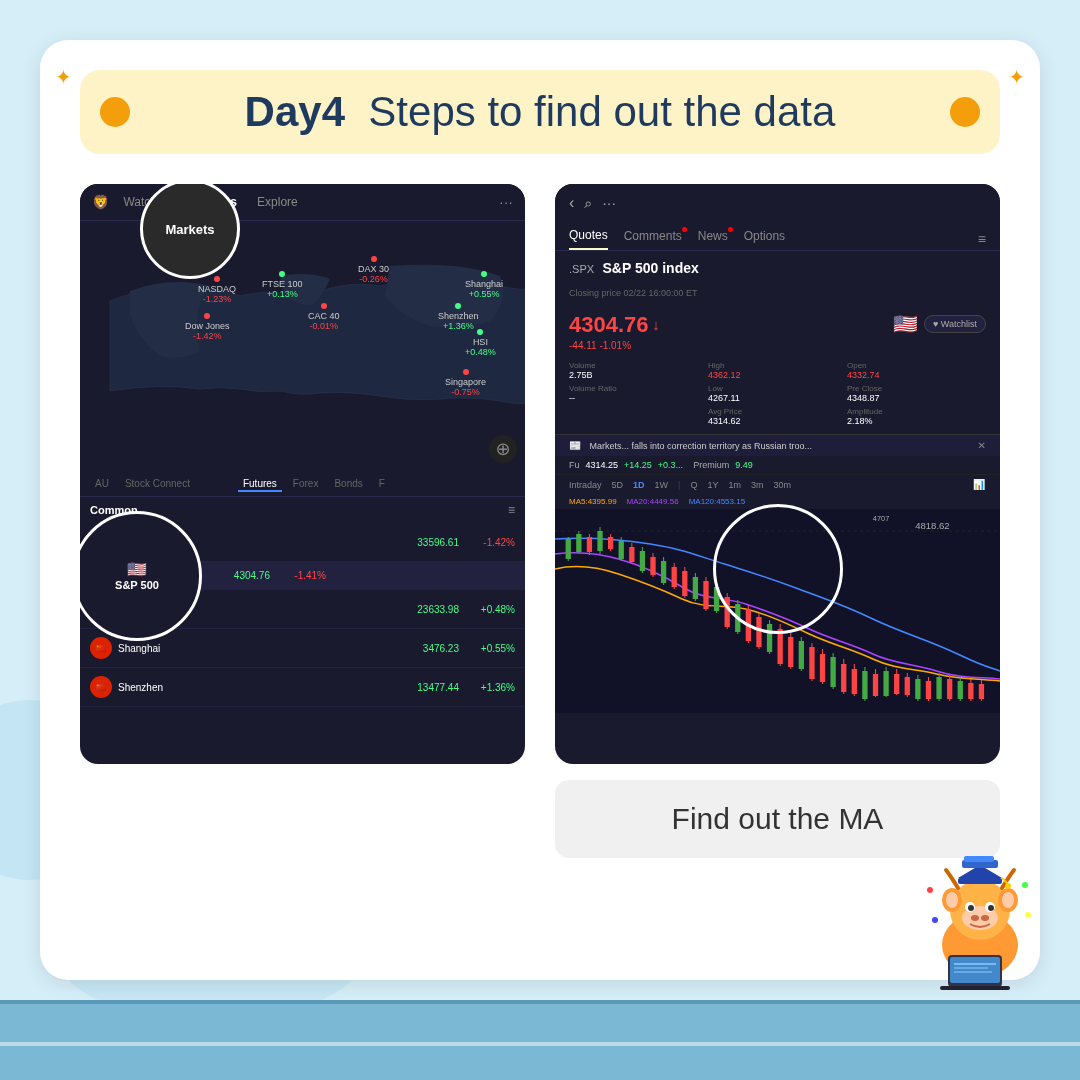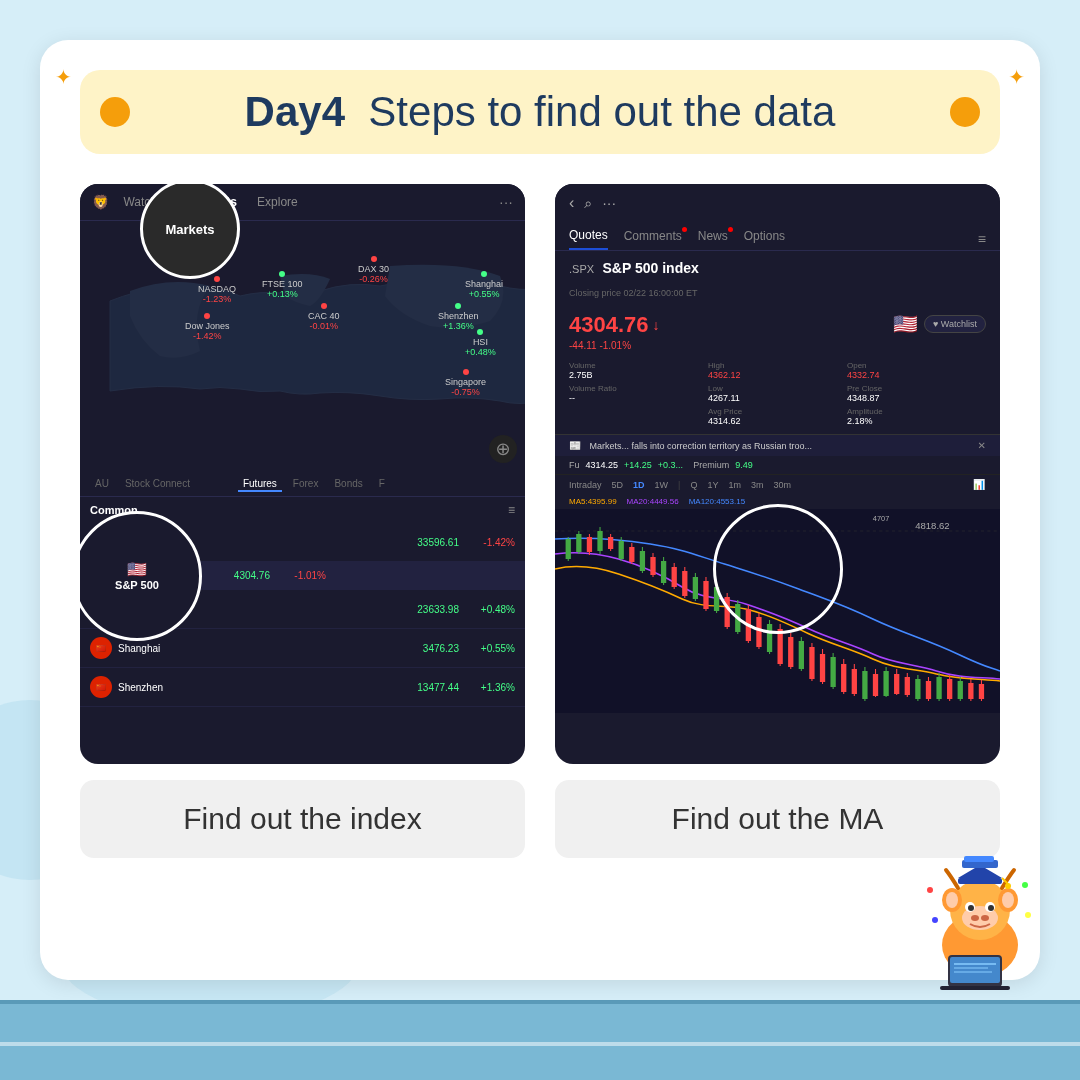--- a/index.html
+++ b/index.html
@@ -301,21 +301,21 @@
 
     .dq-tabs {
       background: #1a1a2e;
       display: flex;
       padding: 6px 14px 0;
       border-bottom: 1px solid #2a2a4e;
       gap: 16px;
       align-items: center;
     }
     .dq-tab { color: #888; font-size: 12px; padding-bottom: 6px; position: relative; }
-    .dq-tab.active { color: white; border-bottom: 2px solid #1d4ed8; }
+    .dq-tab.active { color: white; border-bottom: 2px solid #fef9c3; }
     .dq-tab .dot-red {
       position: absolute;
       top: -2px; right: -5px;
       width: 5px; height: 5px;
       background: red;
       border-radius: 50%;
     }
     .dq-menu { margin-left: auto; color: #888; font-size: 14px; }
 
     .stock-info {
@@ -575,21 +575,21 @@
             <span class="index-chg-neg">-1.42%</span>
           </div>
 
           <div class="index-row" style="background:#222240;position:relative;padding-left:130px;">
 
             <div class="sp500-bubble">
               <span class="sp500-flag">🇺🇸</span>
               <span class="sp500-text">S&amp;P 500</span>
             </div>
             <span class="index-val">4304.76</span>
-            <span class="index-chg-neg">-1.01%</span>
+            <span class="index-chg-neg">-1.41%</span>
           </div>
 
           <div class="index-row">
             <div class="flag-circle" style="background:#cc4400;">
                 <span style="color:white;font-size:8px;">🇭🇰</span>
               </div>
             <span class="index-name">HSI</span>
             <span class="index-val">23633.98</span>
             <span class="index-chg-pos">+0.48%</span>
           </div>
@@ -607,23 +607,20 @@
             <div class="flag-circle flag-cn">
                 <span style="color:white;font-size:8px;">🇨🇳</span>
               </div>
             <span class="index-name">Shenzhen</span>
             <span class="index-val">13477.44</span>
             <span class="index-chg-pos">+1.36%</span>
           </div>
         </div>
       </div>
 
-      <div class="caption-box">
-        <span class="caption-text">Find out the index</span>
-      </div>
     </div>
 
     <div class="panel">
       <div class="phone-screen">
 
         <div class="ma-bubble"></div>
 
         <div class="right-phone-header">
           <span class="back-btn">‹</span>
           <span class="search-btn">⌕</span>

